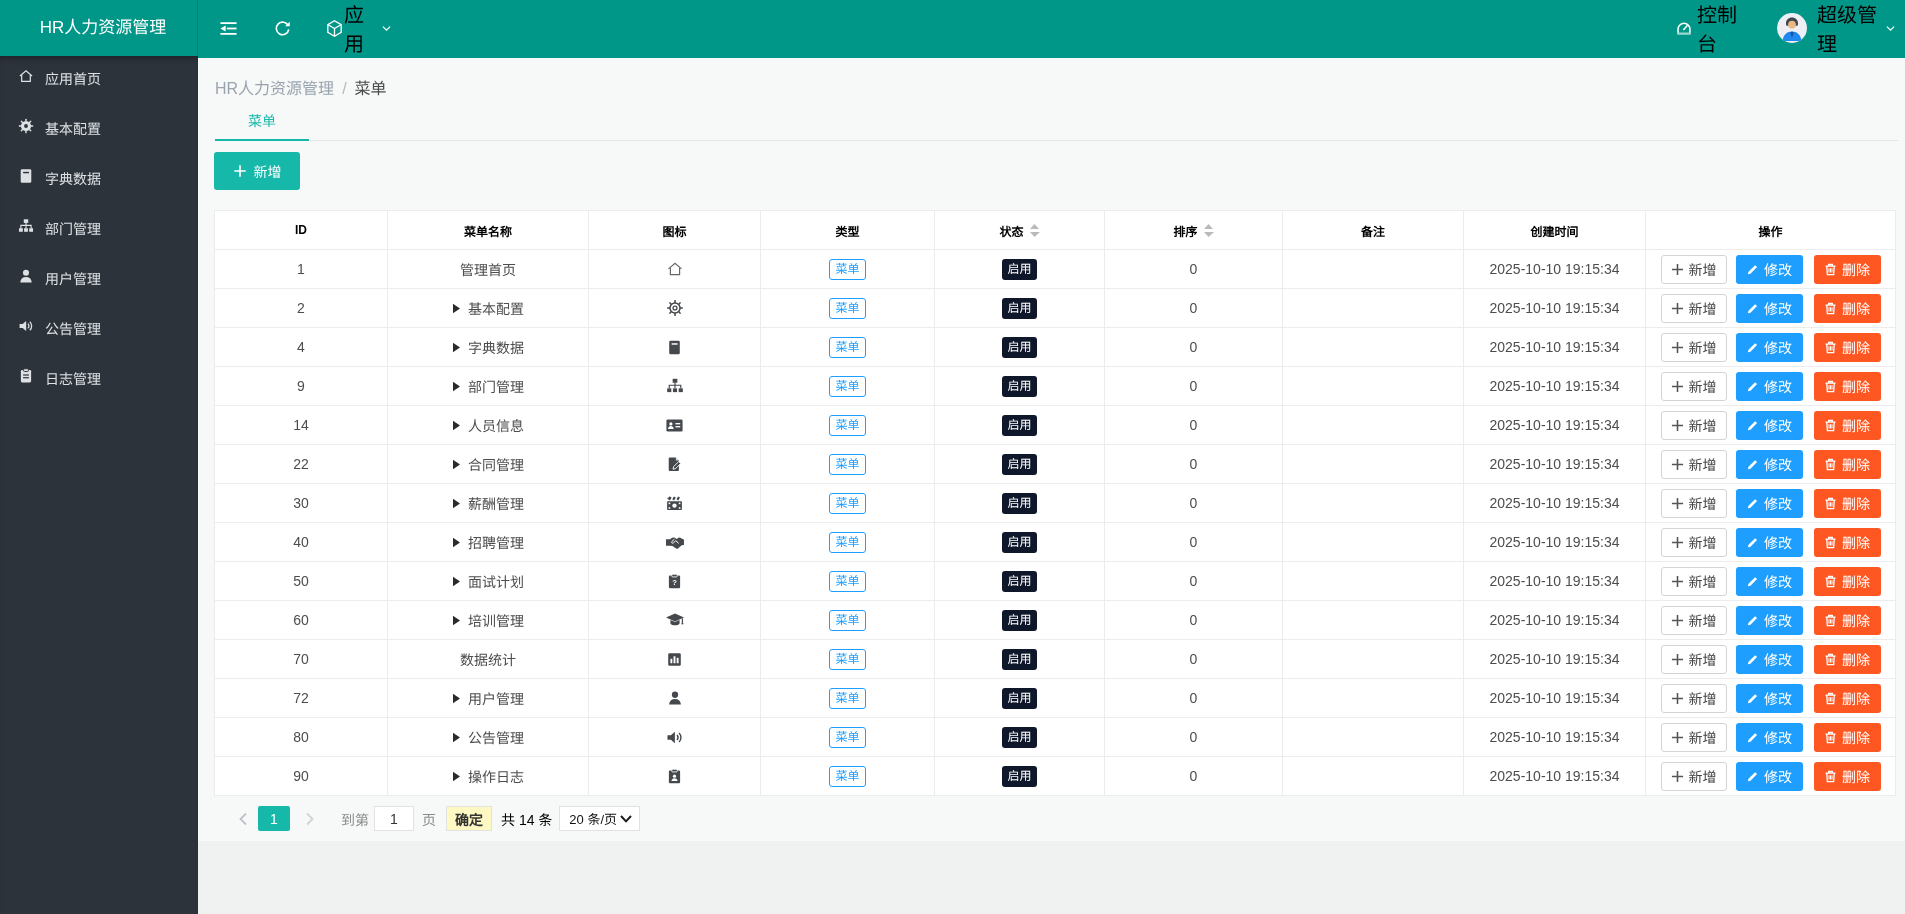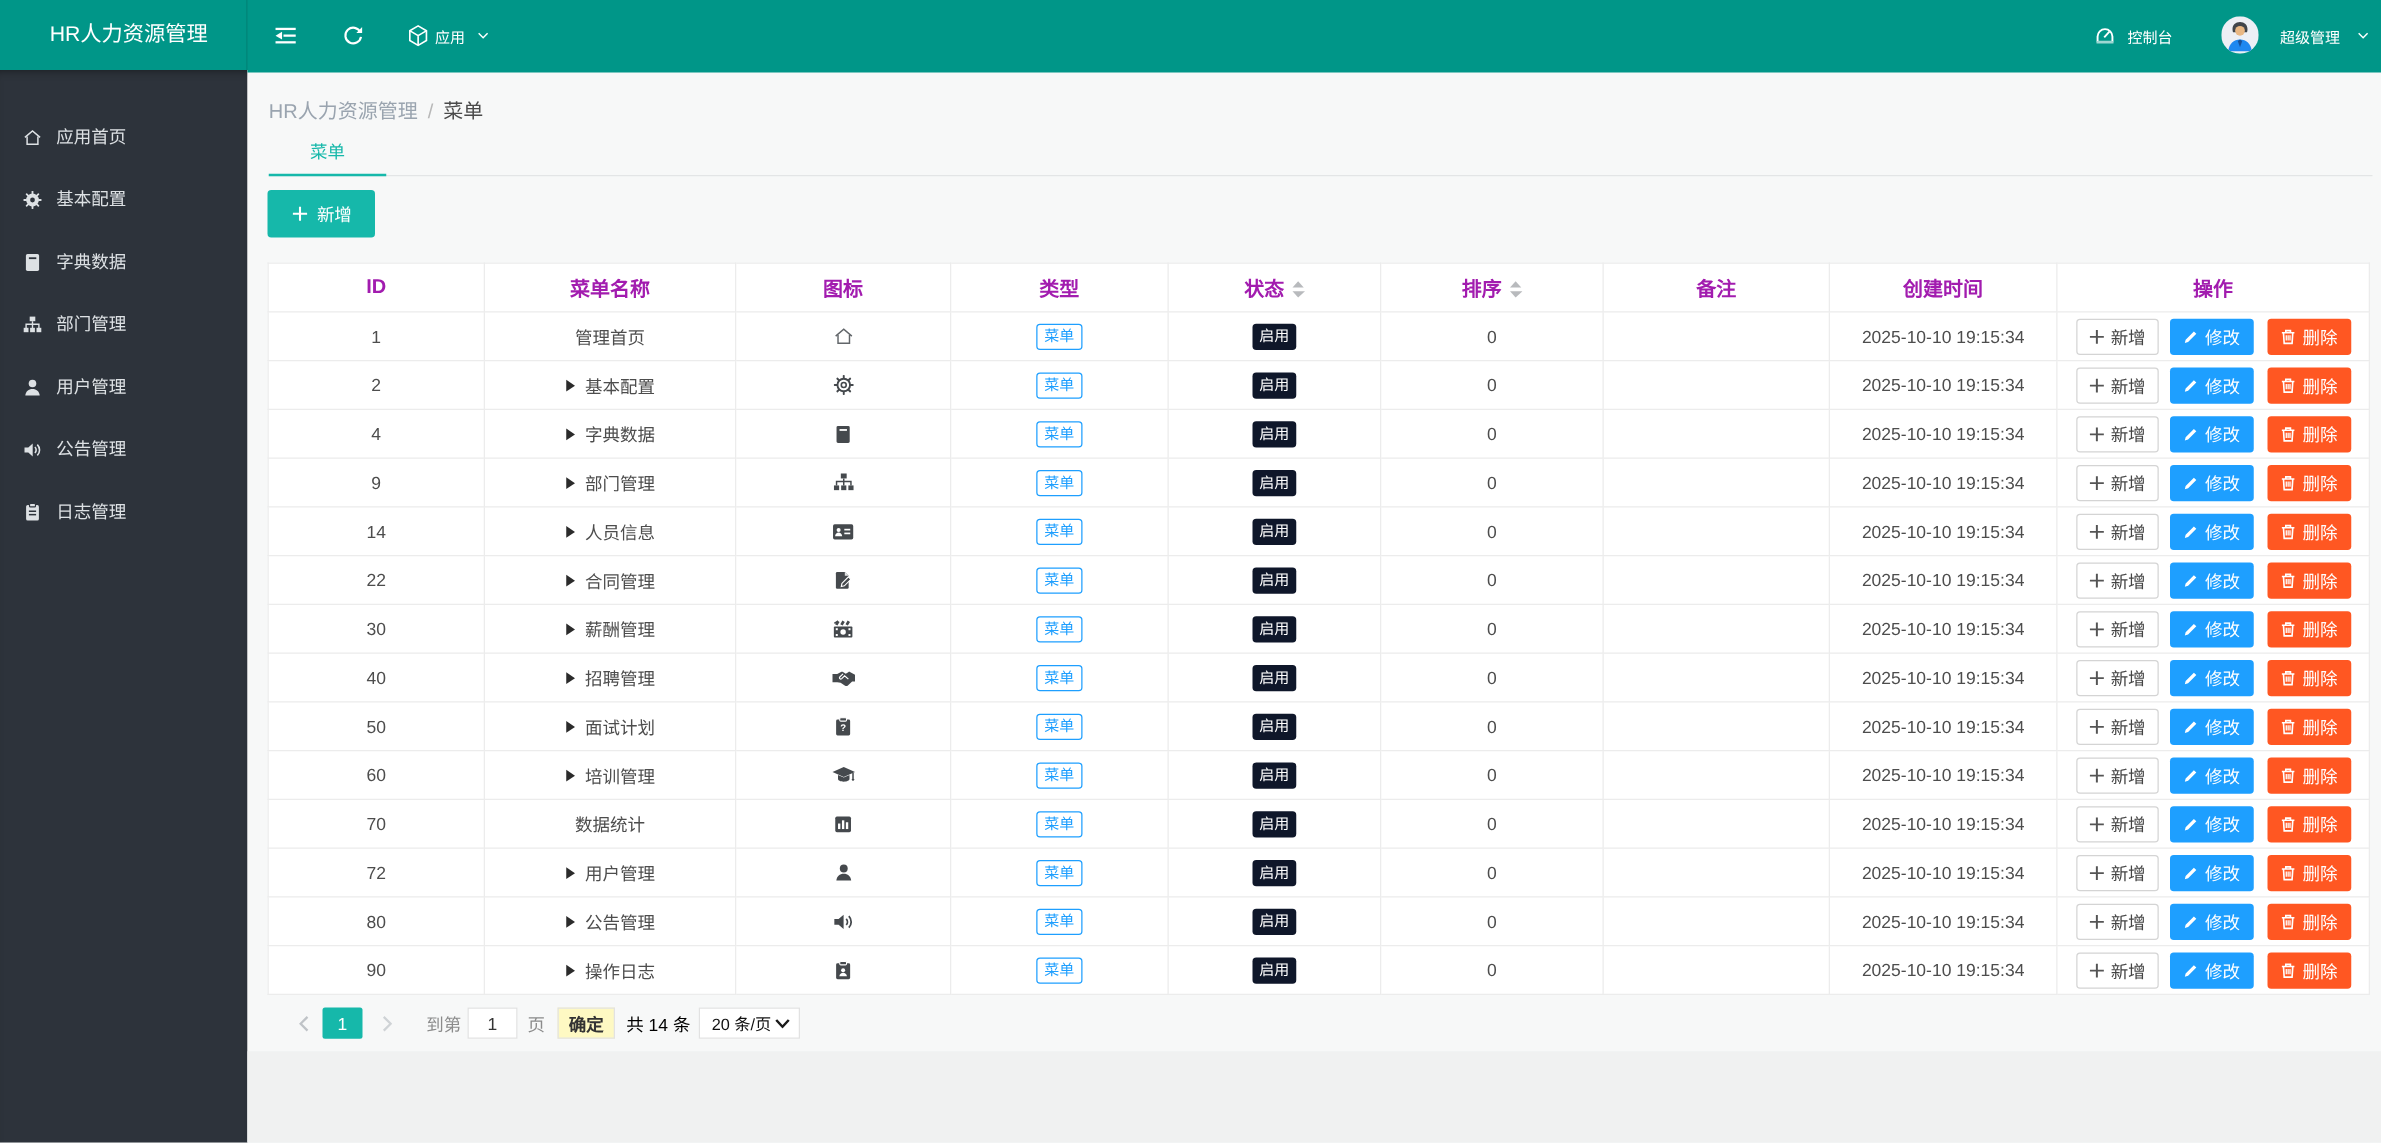--- a/index.html
+++ b/index.html
@@ -1,36 +1,36 @@
 <!DOCTYPE html>
 <html lang="zh-CN"><head><meta charset="utf-8">
 <style>
 *{margin:0;padding:0;box-sizing:border-box}
 html,body{width:1905px;height:914px;overflow:hidden;font-family:"Liberation Sans",sans-serif;background:#f0f1f1}
 .topbar{position:absolute;left:0;top:0;width:1905px;height:56px;background:#009688;color:#fff}
 .logo{position:absolute;left:0;top:0;width:198px;height:56px;line-height:56px;text-align:center;text-indent:9px;font-size:17px;color:#fff;border-right:1px solid rgba(0,0,0,.12)}
 .tbi{position:absolute;top:0;height:56px;display:flex;align-items:center;justify-content:center}
-.tbtxt{font-size:12px;color:#ffffff}
+.tbtxt{font-size:20px;color:#000000}
 .sidebar{position:absolute;left:0;top:56px;width:198px;height:858px;background:#2d333b;box-shadow:inset 0 6px 8px -6px rgba(0,0,0,.5)}
-.mi{height:50px;display:flex;align-items:flex-end;padding-left:18px;color:#dde1e4;font-size:14px}
+.mi{height:50px;display:flex;align-items:flex-start;padding-left:18px;color:#dde1e4;font-size:14px}
 .mi .mic{width:16px;height:16px;margin-right:11px;display:inline-flex}
 .mi.active{background:#545a64;border-left:4px solid #16b8aa;padding-left:18px;color:#fff}
 .sidepad{height:12px}
 .main{position:absolute;left:198px;top:56px;width:1707px;height:858px;background:#f7f8f8;border-top:2px solid #009688}
 .graybottom{position:absolute;left:198px;top:841px;width:1707px;height:73px;background:#f0f1f1}
 .crumb{position:absolute;left:215px;top:75px;font-size:16px;color:#9aa4af}
 .crumb .sep{color:#b8b8b8;margin:0 8px}
 .crumb .cur{color:#4a4a4a}
 .tabline{position:absolute;left:215px;top:140px;width:1683px;height:1px;background:#e3e5e6}
 .tabu{position:absolute;left:215px;top:139px;width:94px;height:2px;background:#16b8aa}
 .tabt{position:absolute;left:215px;top:110px;width:94px;text-align:center;font-size:14px;color:#16b8aa}
 .btn-add{position:absolute;left:214px;top:152px;width:86px;height:38px;background:#16b8aa;border-radius:3px;color:#fff;font-size:14px;display:flex;align-items:center;justify-content:center}
 table{position:absolute;left:214px;top:210px;width:1681px;border-collapse:collapse;table-layout:fixed;background:#fff;font-size:14px;color:#4d4d4d;border:1px solid #e4e4e4}
 th,td{border:1px solid #ececec;text-align:center;overflow:hidden;white-space:nowrap}
-th{height:39px;font-size:16px;color:#a21caf;font-weight:bold}
+th{height:39px;font-size:12px;color:#000000;font-weight:bold}
 td{height:39px}
 .nm{display:inline-flex;align-items:center}
 .c-icon svg{vertical-align:middle}
 .badge-menu{display:inline-block;min-width:22px;padding:2px 5px;border:1px solid #1e9fff;color:#1e9fff;font-size:12px;line-height:15px;border-radius:3px;background:#fff}
 .badge-on{display:inline-block;min-width:22px;padding:3px 5px;background:#0f172a;color:#fff;font-size:12px;line-height:15px;border-radius:3px}
 .ob{display:inline-flex;align-items:center;justify-content:center;height:29px;border-radius:3px;font-size:14px;vertical-align:middle}
 .ob-add{width:66px;background:#fff;border:1px solid #d4d4d4;color:#444;margin-right:9px}
 .ob-edit{width:67px;background:#1e9fff;color:#fff;margin-right:11px}
 .ob-del{width:67px;background:#ff5722;color:#fff}
 .pager{position:absolute;left:214px;top:806px;height:25px;display:flex;align-items:center;font-size:14px;color:#666}

